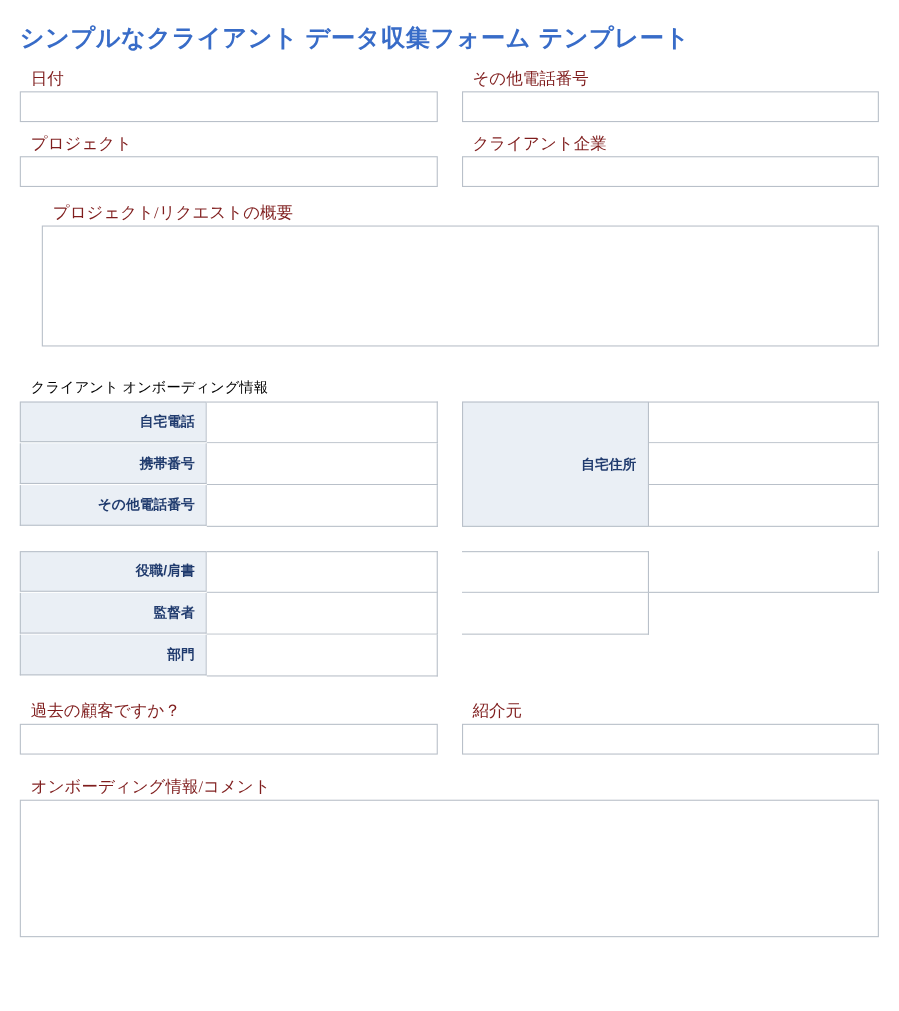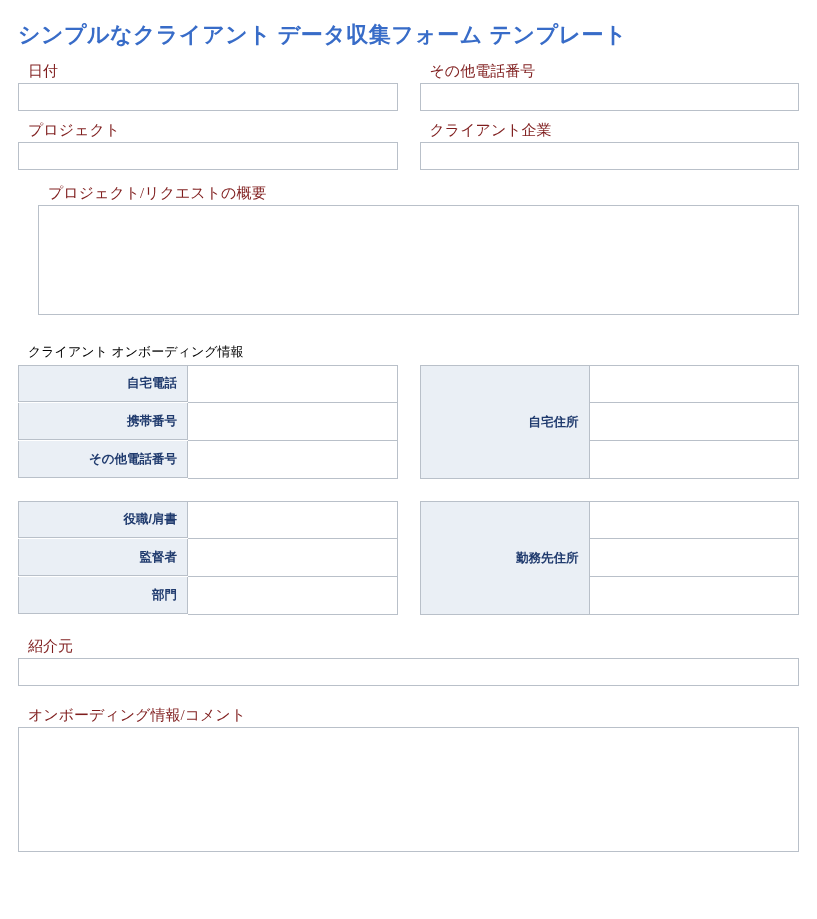--- a/index.html
+++ b/index.html
@@ -178,34 +178,39 @@
       <input class="cell-input" value="" style="">
       <div class="cell-label notop">監督者</div>
       <input class="cell-input notop" value="" style="">
       <div class="cell-label notop">部門</div>
       <input class="cell-input notop" value="" style="">
     </div>
   </div>
 
   <div class="col">
     <div class="grid-table grid-right">
-      <div class="cell-label-tall">勤務先住所</div>
       <input class="cell-input" value="" style="">
       <input class="cell-input notop" value="" style="">
       <input class="cell-input notop" value="" style="">
     </div>
   </div>
 </div>
 
 <div class="spacer"></div>
 
 <div class="columns">
 </div>
 
 <div class="columns">
+  <div class="col">
+    <div class="field">
+      <div class="label">過去の顧客ですか？</div>
+      <input class="input" value="" style="">
+    </div>
+  </div>
   <div class="col">
     <div class="field">
       <div class="label">紹介元</div>
       <input class="input" value="" style="">
     </div>
   </div>
 </div>
 
 <div class="field" style="margin-top:10px;">
   <div class="label">オンボーディング情報/コメント</div>

